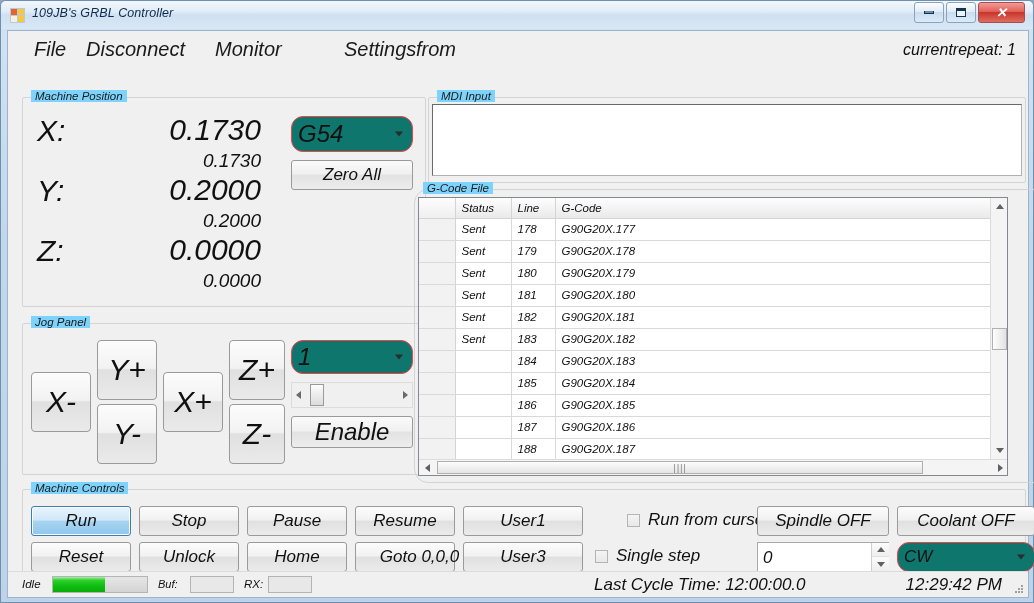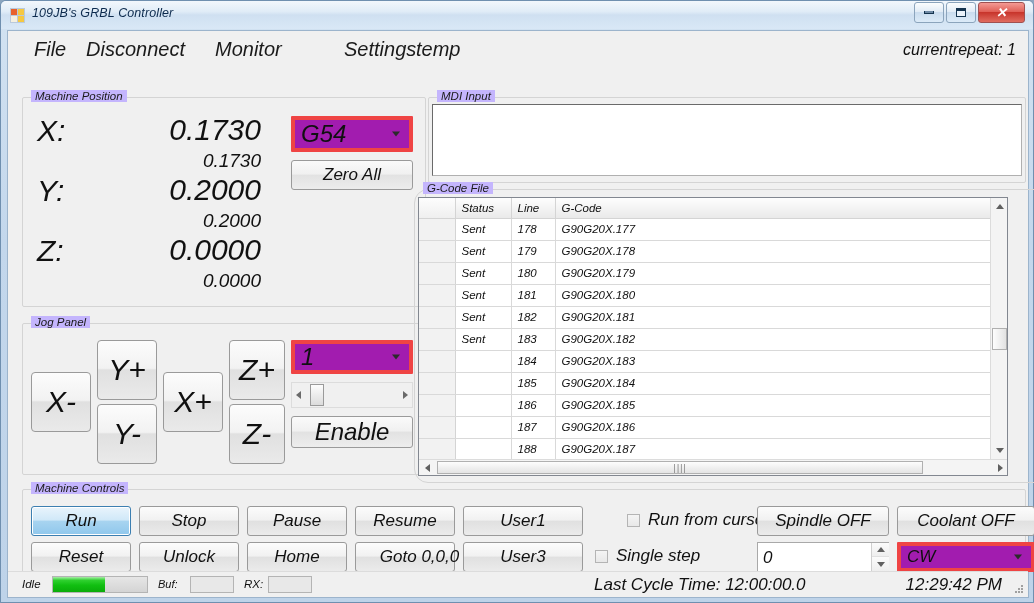--- a/index.html
+++ b/index.html
@@ -101,21 +101,21 @@
 
   
   .group {
     position: absolute;
     border: 1px solid #d4d4d4;
     border-radius: 2px;
   }
   .group > .glabel {
     position: absolute;
     top: -8px; left: 8px;
-    background: #c4b5fd;
+    background: #7dd3fc;
     padding: 0 4px;
     font-size: 11.5px;
     color: #1a1a1a;
     white-space: nowrap;
   }
 
   
   #grp-machinepos { left: 14px; top: 66px; width: 404px; height: 210px; }
   .axis-label {
     position: absolute; font-size: 30px; color: #111;
@@ -135,23 +135,23 @@
   #ax-y-l { left: 14px; top: 76px; }
   #ax-y-m { left: 58px; top: 75px; }
   #ax-y-s { left: 58px; top: 112px; }
   #ax-z-l { left: 14px; top: 136px; }
   #ax-z-m { left: 58px; top: 135px; }
   #ax-z-s { left: 58px; top: 172px; }
 
   
   .combo {
     position: absolute;
-    background: #a21caf;
-    border: 4px solid #ef4444;
-    border-radius: 1px;
+    background: #0f766e;
+    border: 1px solid #ef4444;
+    border-radius: 12px;
   }
   .combo .ctext {
     position: absolute; left: 6px; top: 50%;
     transform: translateY(-50%);
     color: #101010; white-space: nowrap;
   }
   .combo .carrow {
     position: absolute; right: 9px; top: 50%;
     transform: translateY(-50%);
     width: 0; height: 0;
@@ -443,21 +443,21 @@
     </div>
   </div>
 
   <div id="client">
 
     <div id="menubar">
       <div class="menu-item" id="menu-0">File</div>
       <div class="menu-item" id="menu-1">Disconnect</div>
       <div class="menu-item" id="menu-2">Monitor</div>
       <div class="menu-item" id="menu-3">Settings</div>
-      <div class="menu-item" id="menu-4">temp</div>
+      <div class="menu-item" id="menu-4">from</div>
       <div id="currentrepeat">currentrepeat: 1</div>
     </div>
 
     <div class="group" id="grp-machinepos">
       <div class="glabel">Machine Position</div>
 
       <div class="axis-label" id="ax-x-l">X:</div>
       <div class="axis-main" id="ax-x-m">0.1730</div>
       <div class="axis-sub" id="ax-x-s">0.1730</div>
 

